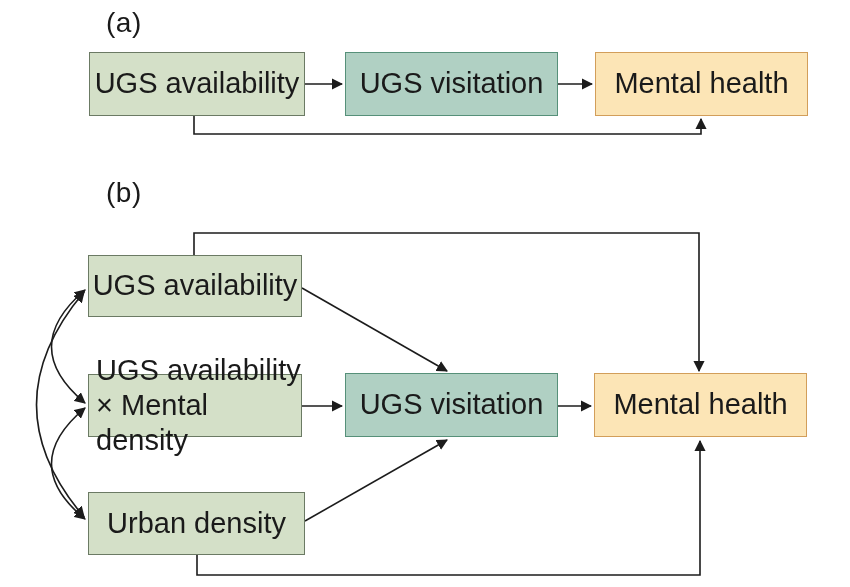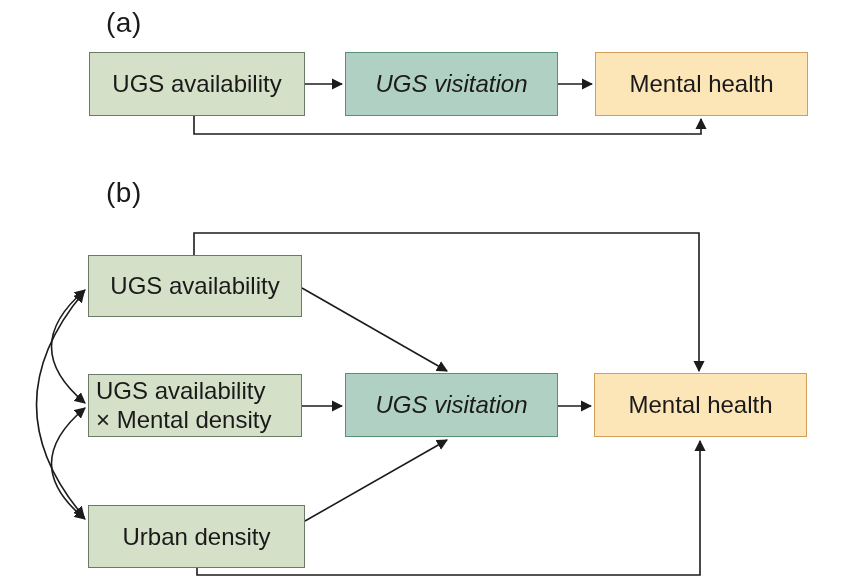--- a/index.html
+++ b/index.html
@@ -28,46 +28,46 @@
   .panel-label{
     position:absolute;
     font-size:28px;
     color:var(--text);
     letter-spacing:0.5px;
   }
   .node{
     position:absolute;
     display:flex;align-items:center;justify-content:center;
     box-sizing:border-box;
-    font-size:24px;
+    font-size:29px;
     color:var(--text);
     text-align:center;
     line-height:1.15;
   }
   .node.green{background:var(--green-fill);border:1.5px solid var(--green-border);}
-  .node.teal{background:var(--teal-fill);border:1.5px solid var(--teal-border);font-style:italic;}
+  .node.teal{background:var(--teal-fill);border:1.5px solid var(--teal-border);}
   .node.orange{background:var(--orange-fill);border:1.5px solid var(--orange-border);}
   .node.two-line{
     flex-direction:column;
     align-items:flex-start;
     justify-content:center;
     padding-left:7px;
     text-align:left;
     line-height:1.2;
   }
   
   .a-availability{left:89px;top:52px;width:216px;height:64px;}
   .a-visitation{left:345px;top:52px;width:213px;height:64px;}
   .a-mental{left:595px;top:52px;width:213px;height:64px;}
   .label-a{left:106px;top:7px;}
   
   .label-b{left:106px;top:177px;}
   .b-availability{left:88px;top:255px;width:214px;height:62px;}
   .b-interaction{left:88px;top:374px;width:214px;height:63px;}
-  .b-density{left:88px;top:505px;width:217px;height:63px;}
+  .b-density{left:88px;top:492px;width:217px;height:63px;}
   .b-visitation{left:345px;top:373px;width:213px;height:64px;}
   .b-mental{left:594px;top:373px;width:213px;height:64px;}
 </style>
 </head>
 <body>
 
 <div class="canvas">
 
   <svg class="connectors" viewBox="0 0 850 587" xmlns="http://www.w3.org/2000/svg">
     <defs>

